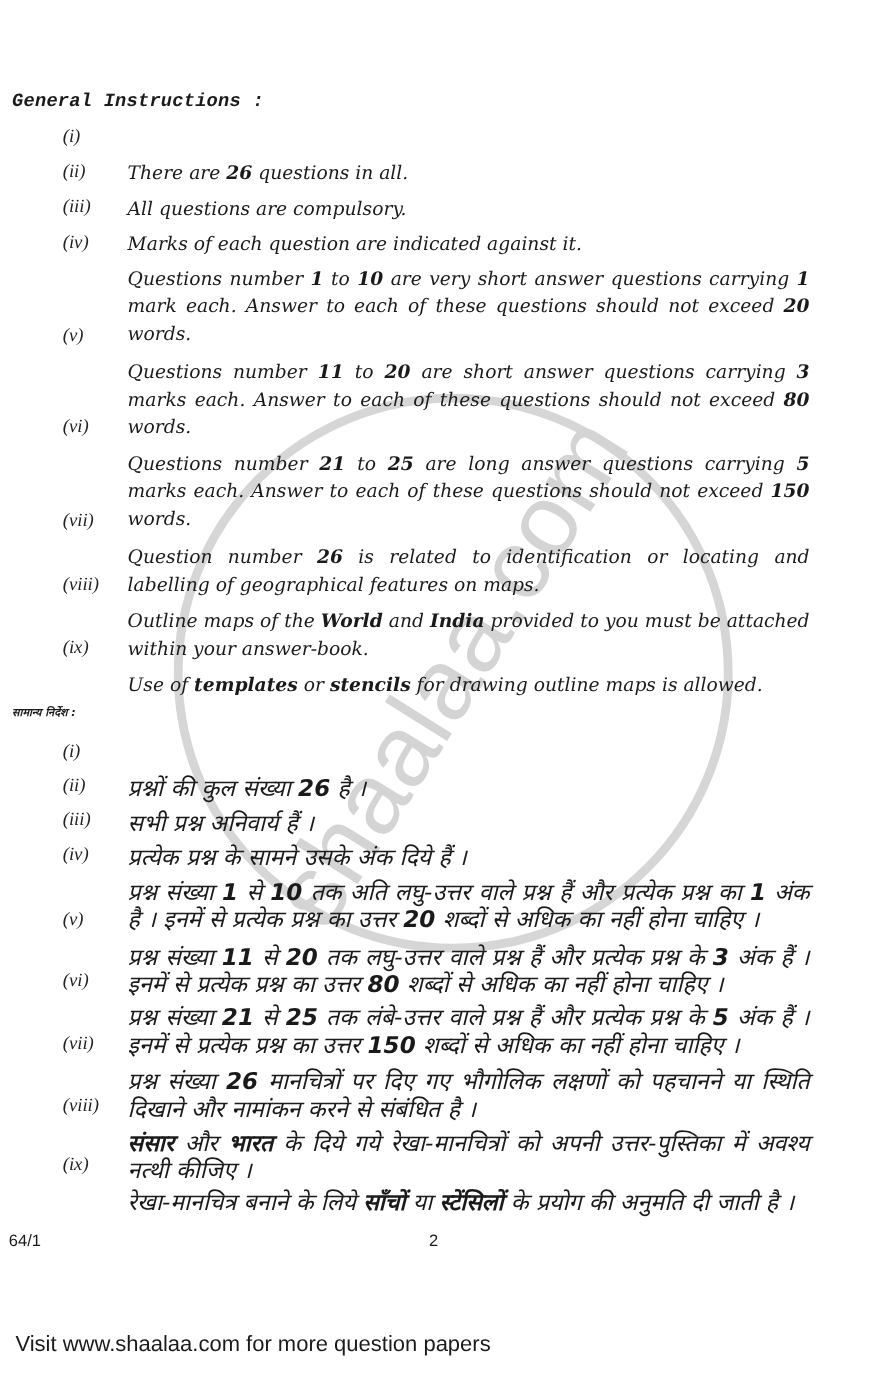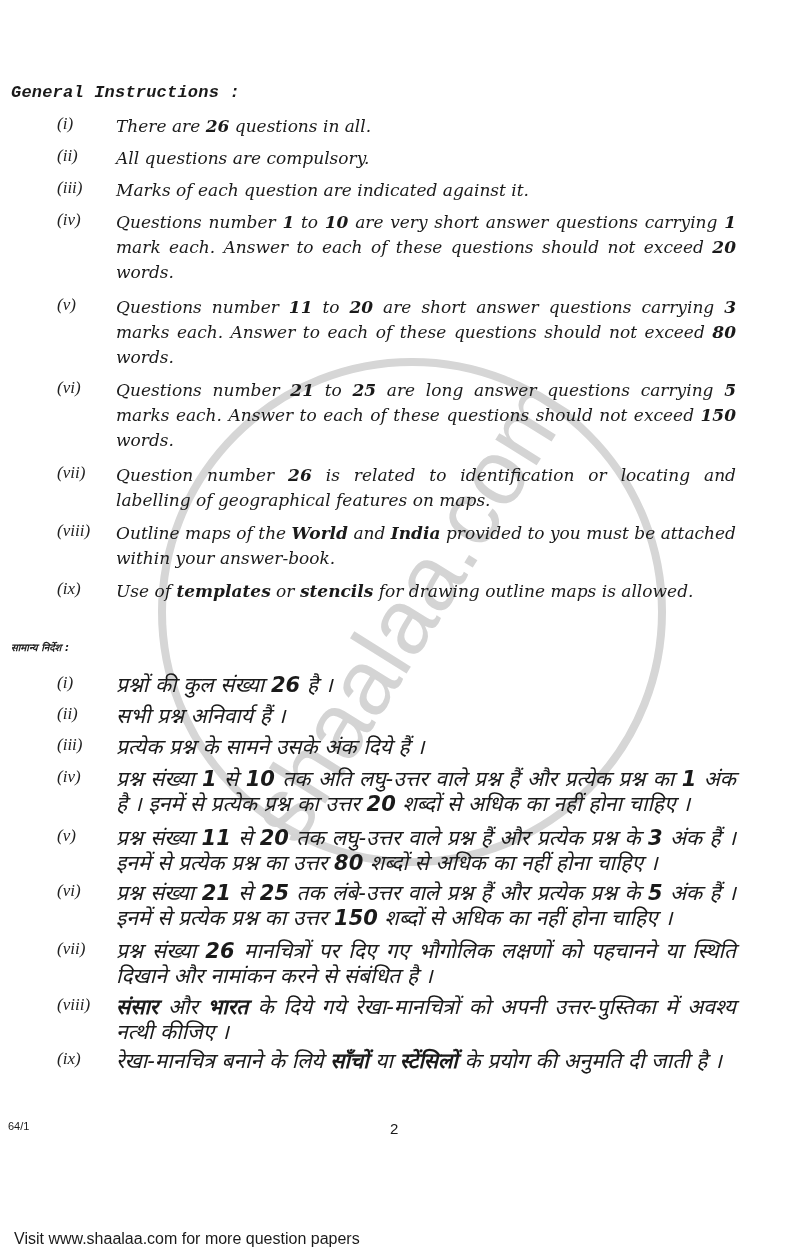--- a/index.html
+++ b/index.html
@@ -4,26 +4,26 @@
 <style>
   html, body { margin:0; padding:0; background:#ffffff; }
   body { width:800px; height:1250px; position:relative; overflow:hidden; color:#1a1a1a; }
   .page { position:absolute; left:0; top:0; width:800px; height:1250px; }
   .watermark { position:absolute; left:0; top:0; width:800px; height:1250px; pointer-events:none; z-index:0; }
   .content { position:absolute; left:0; top:0; width:800px; z-index:1; }
   .heading-en { position:absolute; left:11px; top:83px; font-family:Liberation Mono, monospace; font-style:italic; font-weight:bold; font-size:17px; letter-spacing:0.2px; }
   .heading-hi { position:absolute; left:11px; top:640px; font-family:"DejaVu Sans", sans-serif; font-style:italic; font-weight:bold; font-size:10px; }
   .item { position:absolute; left:0; width:800px; }
   .num { position:absolute; left:57px; font-family:"Liberation Serif", serif; font-style:italic; font-size:17px; color:#222; }
-  .txt { position:absolute; left:116px; width:620px; font-family:"DejaVu Serif", serif; font-style:italic; font-size:17px; line-height:25px; text-align:justify; text-align-last:left; }
+  .txt { position:absolute; left:116px; width:620px; font-family:"DejaVu Serif", serif; font-style:italic; font-size:17px; line-height:25px; text-align:justify; text-align-last:left;margin-top:32px; }
   .txt.hi { font-family:"DejaVu Sans", sans-serif; font-size:21px; line-height:25px; }
   .txt b { font-weight:bold; }
-  .footer-code { position:absolute; left:8px; top:1120px; font-family:"Liberation Sans", sans-serif; font-size:11px; }
+  .footer-code { position:absolute; left:8px; top:1120px; font-family:"Liberation Sans", sans-serif; font-size:15px; }
   .footer-page { position:absolute; left:390px; top:1120px; font-family:"Liberation Sans", sans-serif; font-size:15px; }
-  .footer-visit { position:absolute; left:14px; top:1211px; font-family:"Liberation Sans", sans-serif; font-size:16px;margin-top:19px; }
+  .footer-visit { position:absolute; left:14px; top:1211px; font-family:"Liberation Sans", sans-serif; font-size:20px; }
 </style>
 </head>
 <body>
 
 <div class="page">
 
   <svg class="watermark" width="800" height="1250" viewBox="0 0 800 1250">
     <circle cx="412" cy="612" r="250" fill="none" stroke="#d6d6d6" stroke-width="8"></circle>
     <text x="412" y="640" text-anchor="middle" fill="#d4d4d4" font-family="Liberation Sans, sans-serif" font-size="92" transform="rotate(-58 412 612)">shaalaa.com</text>
   </svg>

